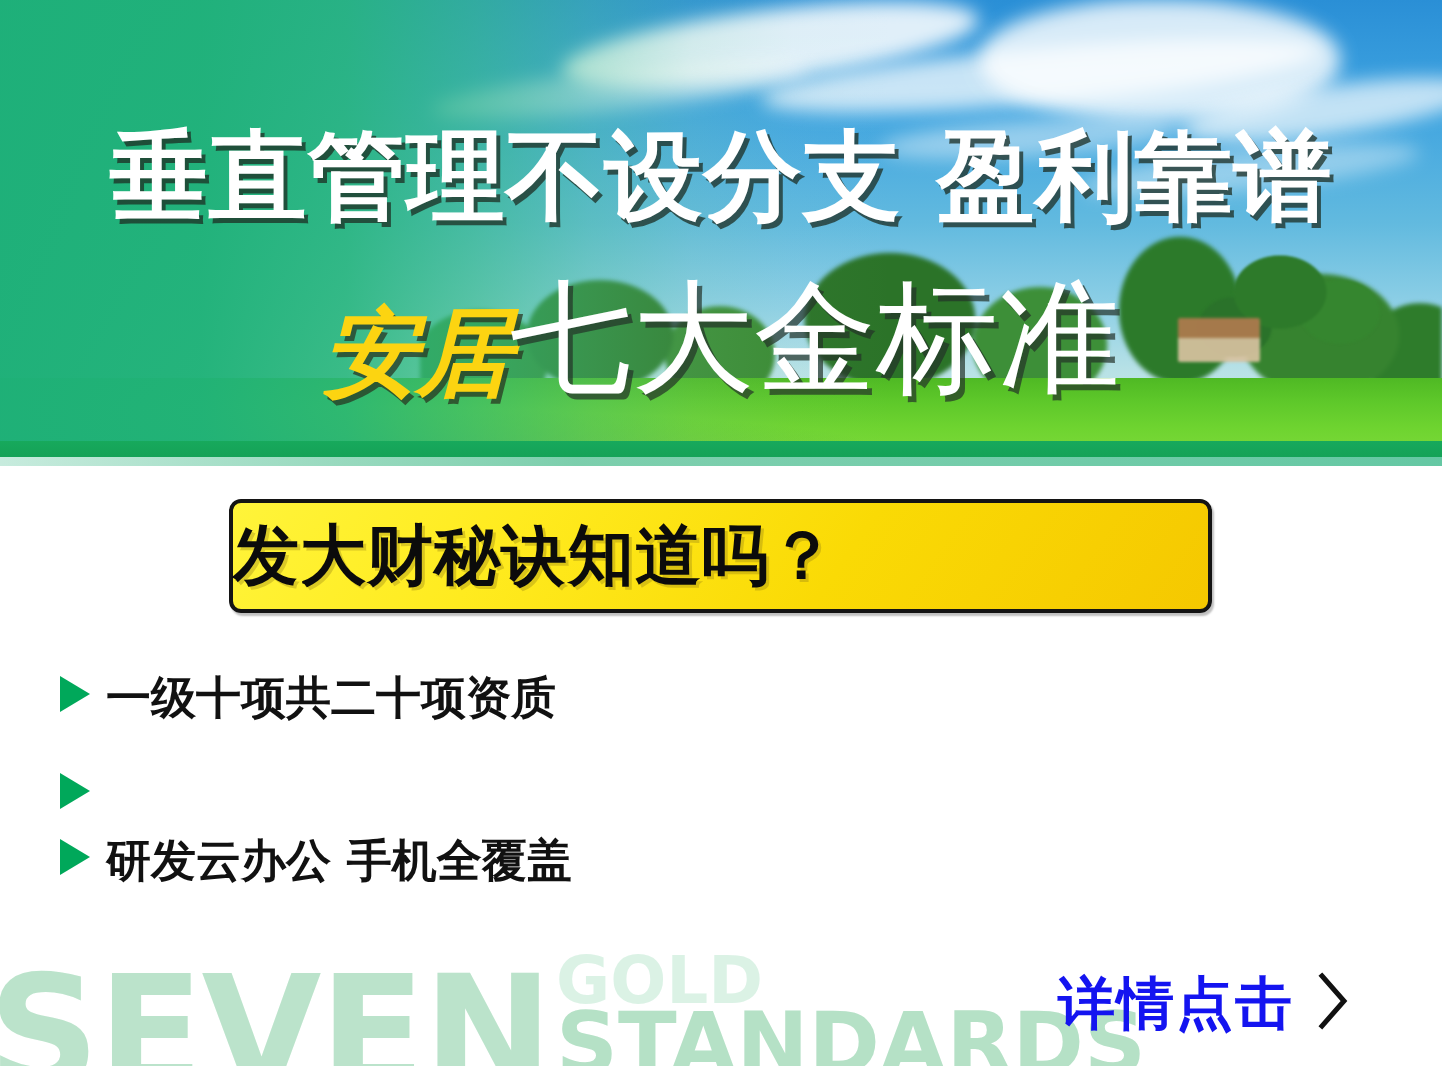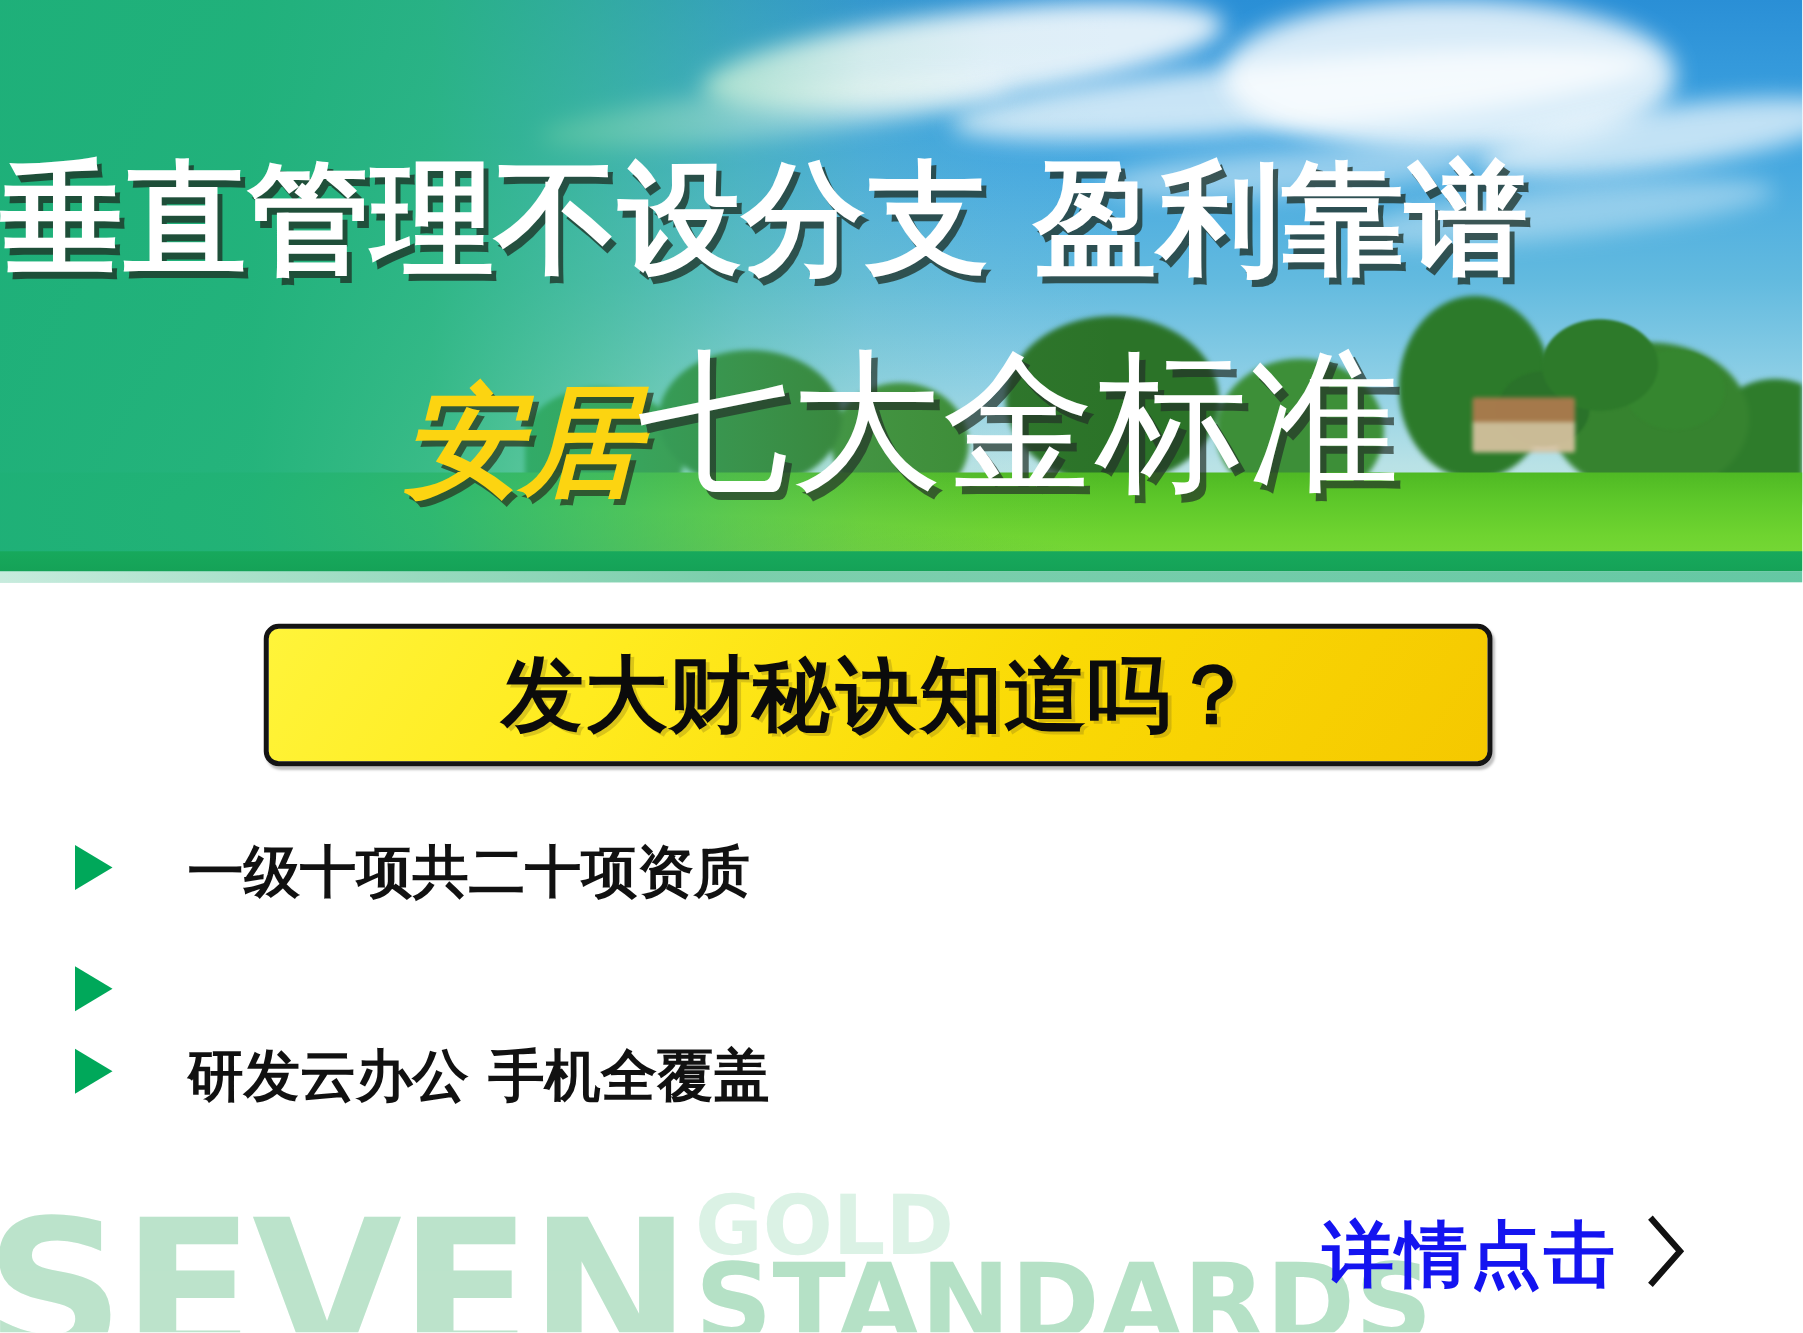--- a/index.html
+++ b/index.html
@@ -77,21 +77,21 @@
   .hero-bottom-bar{
     position:absolute;left:0;top:441px;width:1442px;height:16px;
     background:linear-gradient(to bottom,#17a95c 0%,#15a257 100%);
   }
   .hero-bottom-fade{
     position:absolute;left:0;top:457px;width:1442px;height:9px;
     background:linear-gradient(to right,rgba(255,255,255,.75),rgba(120,205,170,.9) 40%,rgba(95,198,160,.95));
   }
 
   .headline1{
-    position:absolute;left:0;top:124px;width:1442px;
+    position:absolute;left:0;top:124px;width:1442px;text-align:center;
     font-family:"DejaVu Sans","Liberation Sans",sans-serif;
     font-size:98px;line-height:104px;font-weight:bold;color:#ffffff;
     letter-spacing:1px;
     text-shadow:4px 5px 0 rgba(30,45,35,.75);
     white-space:nowrap;
   }
   .headline2{
     position:absolute;left:0;top:276px;width:1442px;text-align:center;
     white-space:nowrap;line-height:124px;
   }
@@ -103,38 +103,38 @@
   }
   .hl2-main{
     font-family:"DejaVu Sans","Liberation Sans",sans-serif;
     font-size:122px;font-weight:normal;color:#ffffff;letter-spacing:0px;
     text-shadow:5px 6px 0 rgba(35,50,40,.7);
     margin-top:21px;
   }
 
   
   .cta{
-    position:absolute;left:211px;top:499px;width:983px;height:114px;
+    position:absolute;left:229px;top:499px;width:983px;height:114px;
     box-sizing:border-box;
     border:4px solid #141414;border-radius:12px;
     background:linear-gradient(125deg,#fff43a 0%,#ffeb1f 28%,#fada05 62%,#f5c800 100%);
     box-shadow:2px 3px 2px rgba(0,0,0,.25);
-    display:flex;align-items:center;justify-content:center;
+    display:flex;align-items:center;
   }
   .cta-label{
     font-family:"DejaVu Sans","Liberation Sans",sans-serif;
     font-size:66px;font-weight:bold;color:#0b0b0b;letter-spacing:1px;
     text-shadow:3px 3px 0 rgba(150,130,20,.35);white-space:nowrap;
   }
 
   
   .col{position:absolute;}
   .col-left{left:60px;top:668px;width:640px;}
   .col-right{left:697px;top:672px;width:720px;}
-  .feat{display:flex;align-items:flex-start;gap:44px;}
+  .feat{display:flex;align-items:flex-start;}
   .tri{
     width:0;height:0;flex:0 0 auto;
     border-top:18px solid transparent;border-bottom:18px solid transparent;
     border-left:30px solid #00a85a;margin-right:16px;margin-top:8px;
   }
   .feat-text{
     font-family:"DejaVu Sans","Liberation Sans",sans-serif;
     font-size:45px;line-height:59px;font-weight:bold;color:#111111;
     letter-spacing:0px;
   }

